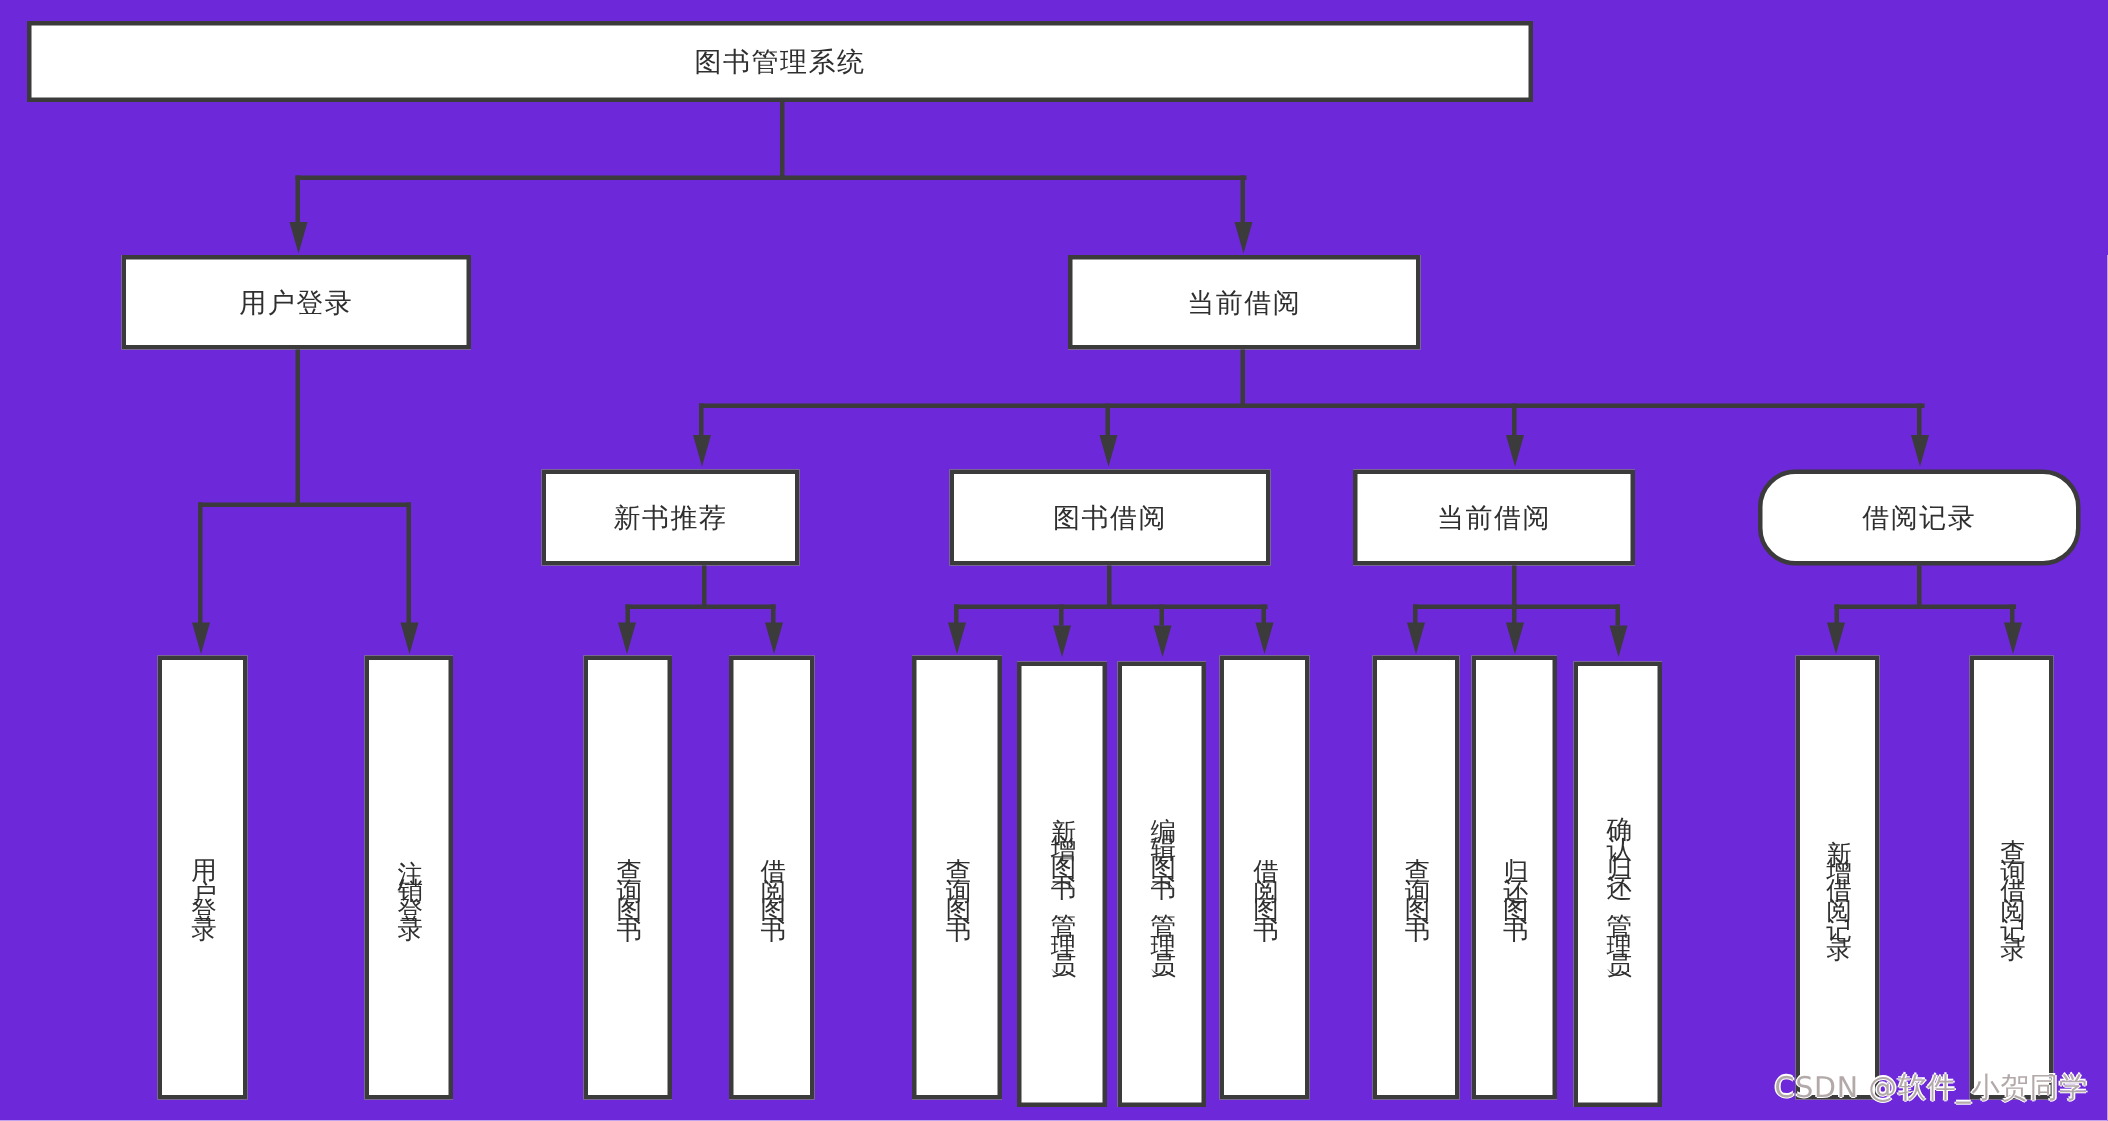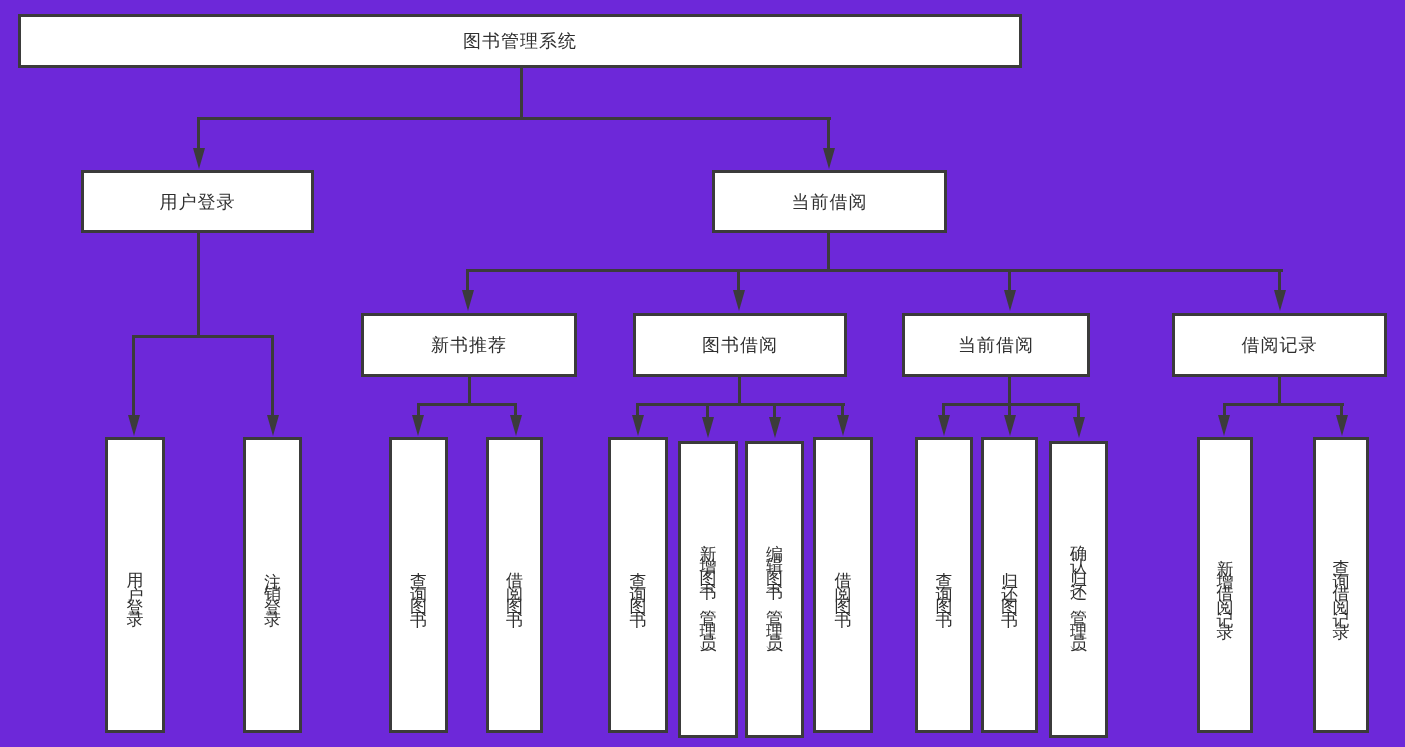--- a/index.html
+++ b/index.html
@@ -92,24 +92,24 @@
   <div class="line" style="left:466px; top:269px; width:817px; height:3px;"></div>
   <div class="line" style="left:466px; top:269px; width:3px; height:25px;"></div>
   <div class="line" style="left:737px; top:269px; width:3px; height:25px;"></div>
   <div class="line" style="left:1008px; top:269px; width:3px; height:25px;"></div>
   <div class="line" style="left:1278px; top:269px; width:3px; height:25px;"></div>
   <div class="arrow" style="left:462px; top:290px;"></div>
   <div class="arrow" style="left:733px; top:290px;"></div>
   <div class="arrow" style="left:1004px; top:290px;"></div>
   <div class="arrow" style="left:1274px; top:290px;"></div>
 
-  <div class="hnode" style="left:361px; top:313px; width:216px; height:64px;">新书推荐</div>
+  <div class="hnode" style="left:361px; top:313px; width:172px; height:64px;">新书推荐</div>
   <div class="hnode" style="left:633px; top:313px; width:214px; height:64px;text-align:center;">图书借阅</div>
   <div class="hnode" style="left:902px; top:313px; width:188px; height:64px;">当前借阅</div>
-  <div class="hnode" style="left:1172px; top:313px; width:215px; height:64px;">借阅记录</div>
+  <div class="hnode" style="left:1172px; top:313px; width:215px; height:64px;border-radius:25px;">借阅记录</div>
 
   <div class="line" style="left:468px; top:377px; width:3px; height:29px;"></div>
   <div class="line" style="left:417px; top:403px; width:100px; height:3px;"></div>
   <div class="line" style="left:417px; top:403px; width:3px; height:14px;"></div>
   <div class="line" style="left:514px; top:403px; width:3px; height:14px;"></div>
   <div class="arrow" style="left:412px; top:415px;"></div>
   <div class="arrow" style="left:510px; top:415px;"></div>
 
   <div class="line" style="left:738px; top:377px; width:3px; height:29px;"></div>
   <div class="line" style="left:636px; top:403px; width:209px; height:3px;"></div>
@@ -175,14 +175,15 @@
       <span>确认归还（管理员）</span>
     </div>
 
   <div class="vnode" style="left:1197px; top:437px; width:56px; height:296px;">
       <span>新增借阅记录</span>
     </div>
   <div class="vnode" style="left:1313px; top:437px; width:56px; height:296px;">
       <span>查询借阅记录</span>
     </div>
 
+  <div class="watermark">CSDN @软件_小贺同学</div>
 
 </div>
 
 </body></html>

